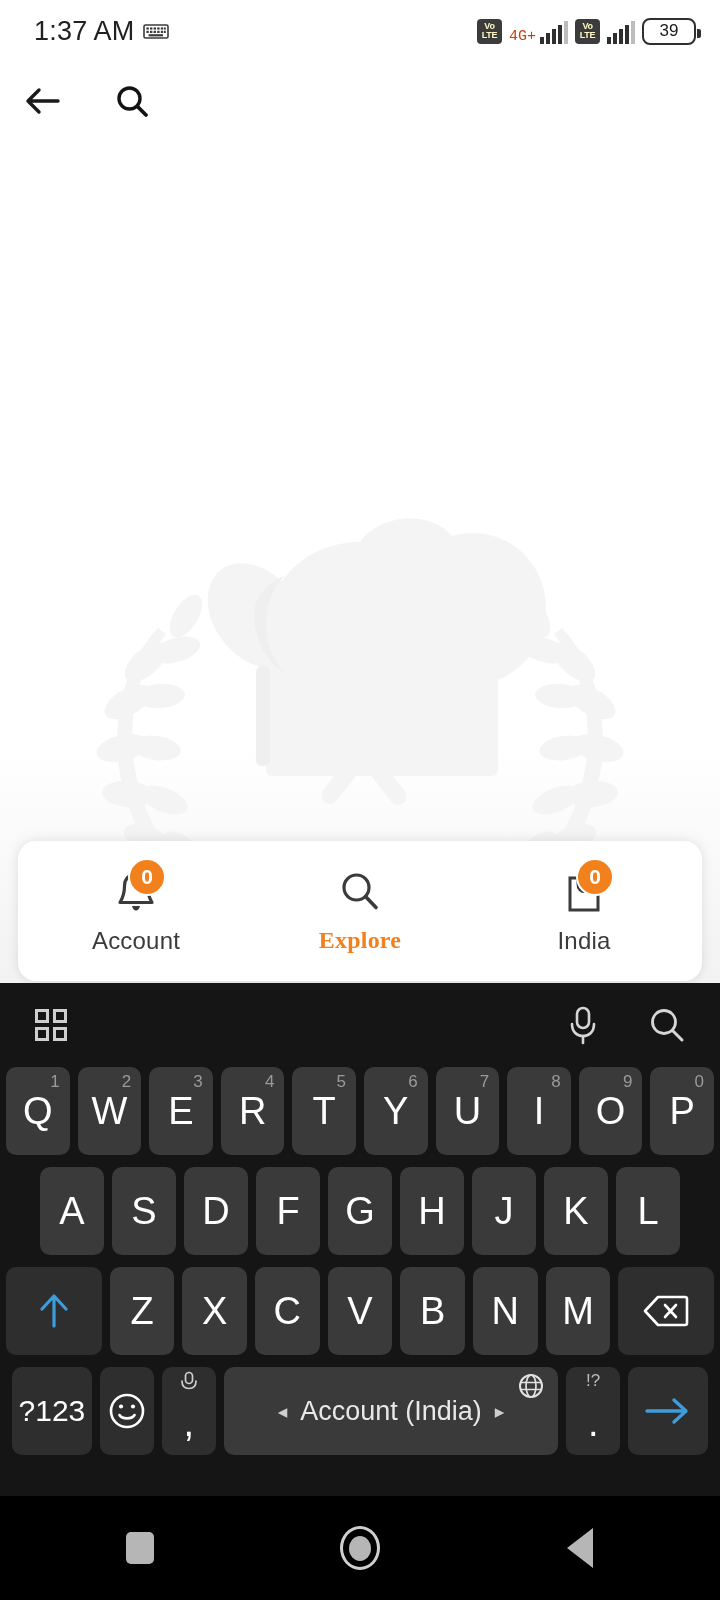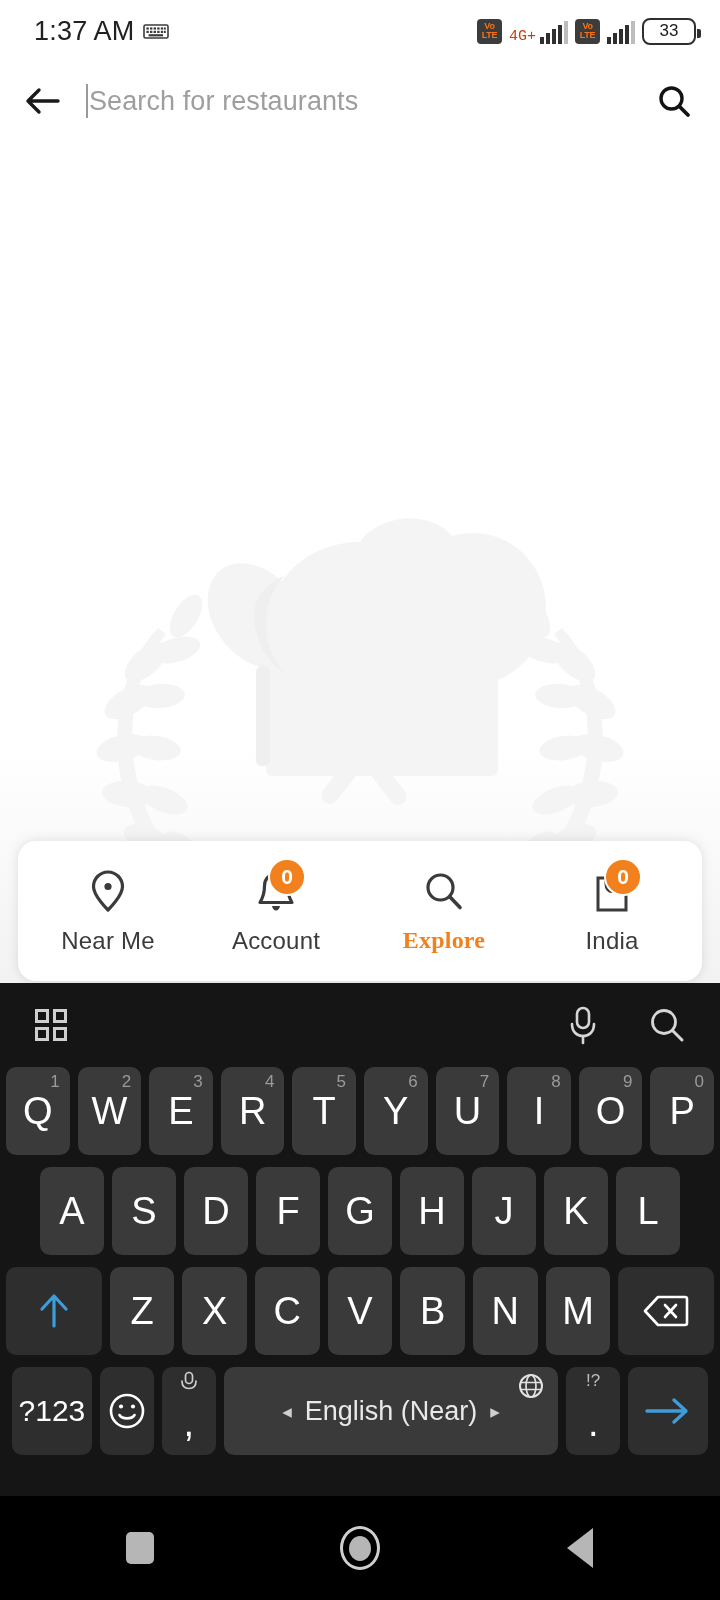--- a/index.html
+++ b/index.html
@@ -16,21 +16,21 @@
     position:absolute; top:0; left:0; width:720px; height:62px;
     display:flex; align-items:center; justify-content:space-between;
     padding:0 24px 0 34px; background:#ffffff;
   }
   .status-left{ display:flex; align-items:center; gap:9px; }
   .status-time{ font-size:27px; color:#202124; letter-spacing:.2px; }
   .kbd-ind{ display:block; }
   .status-right{ display:flex; align-items:center; gap:7px; }
   .volte{
     width:25px; height:25px; border-radius:4px; background:#3c3c3c;
-    color:#f97316; display:flex; flex-direction:column; align-items:center;
+    color:#fef9c3; display:flex; flex-direction:column; align-items:center;
     justify-content:center; line-height:9px;
   }
   .volte span{ font-size:9px; font-weight:bold; letter-spacing:-.3px; }
   .net-label{ font-size:15px; color:#c2410c; line-height:14px;font-family:Liberation Mono, monospace; }
   .sig-wrap{ display:flex; align-items:flex-end; gap:2px; height:25px; }
   .sig-wrap i{ display:block; width:4px; background:#2f2f2f; }
   .sig-wrap i.b1{ height:7px; } .sig-wrap i.b2{ height:11px; }
   .sig-wrap i.b3{ height:15px; } .sig-wrap i.b4{ height:19px; }
   .sig-wrap i.b5{ height:23px; background:#bdbdbd; }
   .grp{ display:flex; align-items:flex-end; gap:4px; }
@@ -196,34 +196,30 @@
         <span>LTE</span>
       </div>
       <div class="sig-wrap">
         <i class="b1"></i>
           <i class="b2"></i>
           <i class="b3"></i>
           <i class="b4"></i>
           <i class="b5"></i>
       </div>
       <div class="battery">
-        <span>33</span>
+        <span>39</span>
       </div>
     </div>
   </div>
 
   <div class="searchbar">
     <div class="back-btn">
       <svg width="38" height="32" viewBox="0 0 38 32">
         <path d="M15 5 L4 16 L15 27 M4 16 H34" fill="none" stroke="#1a1a1a" stroke-width="3.4" stroke-linecap="round" stroke-linejoin="round"></path>
       </svg>
-    </div>
-    <div class="search-field">
-      <span class="caret"></span>
-      <span class="search-ph">Search for restaurants</span>
     </div>
     <div class="search-act">
       <svg width="36" height="36" viewBox="0 0 36 36">
         <circle cx="15.5" cy="15.5" r="10.5" fill="none" stroke="#131313" stroke-width="3.4"></circle>
         <path d="M23.5 23.5 L32 32" stroke="#131313" stroke-width="3.8" stroke-linecap="round"></path>
       </svg>
     </div>
   </div>
 
   <div class="content">
@@ -283,29 +279,20 @@
         <rect x="176" y="210" width="14" height="100" rx="6" fill="#efefef"></rect>
       </g>
       <g fill="#efefef">
         <path d="M204 120 C180 146 180 190 204 216 C186 206 174 182 174 158 C174 142 186 128 204 120 Z"></path>
       </g>
     </svg>
   </div>
 
   <div class="navcard">
 
-    <div class="navitem">
-      <div class="navicon">
-        <svg width="36" height="44" viewBox="0 0 36 44">
-          <path d="M18 3 C10 3 3.5 9.5 3.5 17.5 C3.5 27 18 41 18 41 C18 41 32.5 27 32.5 17.5 C32.5 9.5 26 3 18 3 Z" fill="none" stroke="#3b3b3b" stroke-width="3.2" stroke-linejoin="round"></path>
-          <circle cx="18" cy="17.5" r="3.6" fill="#3b3b3b"></circle>
-        </svg>
-      </div>
-      <span class="navlabel">Near Me</span>
-    </div>
 
     <div class="navitem">
       <div class="navicon">
         <svg width="40" height="44" viewBox="0 0 40 44">
           <path d="M20 5 C13 5 8.5 10 8.5 17 C8.5 26 5.5 31 4 33.5 H36 C34.5 31 31.5 26 31.5 17 C31.5 10 27 5 20 5 Z" fill="none" stroke="#3b3b3b" stroke-width="3.2" stroke-linejoin="round"></path>
           <path d="M16 37 C16.6 40 18 41.4 20 41.4 C22 41.4 23.4 40 24 37 Z" fill="#3b3b3b"></path>
         </svg>
         <span class="badge">0</span>
       </div>
       <span class="navlabel">Account</span>
@@ -494,21 +481,21 @@
           <span style="position:relative;top:12px;">,</span>
         </div>
         <div class="key space">
           <svg class="globe" width="26" height="26" viewBox="0 0 26 26">
             <circle cx="13" cy="13" r="11" fill="none" stroke="#e2e2e2" stroke-width="2"></circle>
             <ellipse cx="13" cy="13" rx="5" ry="11" fill="none" stroke="#e2e2e2" stroke-width="1.7"></ellipse>
             <path d="M2.5 9.5 H23.5 M2.5 16.5 H23.5" stroke="#e2e2e2" stroke-width="1.7"></path>
           </svg>
           <span class="space-inner">
             <span class="space-arrow">◂</span>
-            <span>English (Near)</span>
+            <span>Account (India)</span>
             <span class="space-arrow">▸</span>
           </span>
         </div>
         <div class="key dark">
           <span class="hint-c">!?</span>
           <span style="position:relative;top:12px;">.</span>
         </div>
         <div class="key wide dark">
           <svg width="50" height="34" viewBox="0 0 50 34">
             <path d="M4 17 H42 M31 6 L43 17 L31 28" fill="none" stroke="#3d9ddb" stroke-width="3.4" stroke-linecap="round" stroke-linejoin="round"></path>

